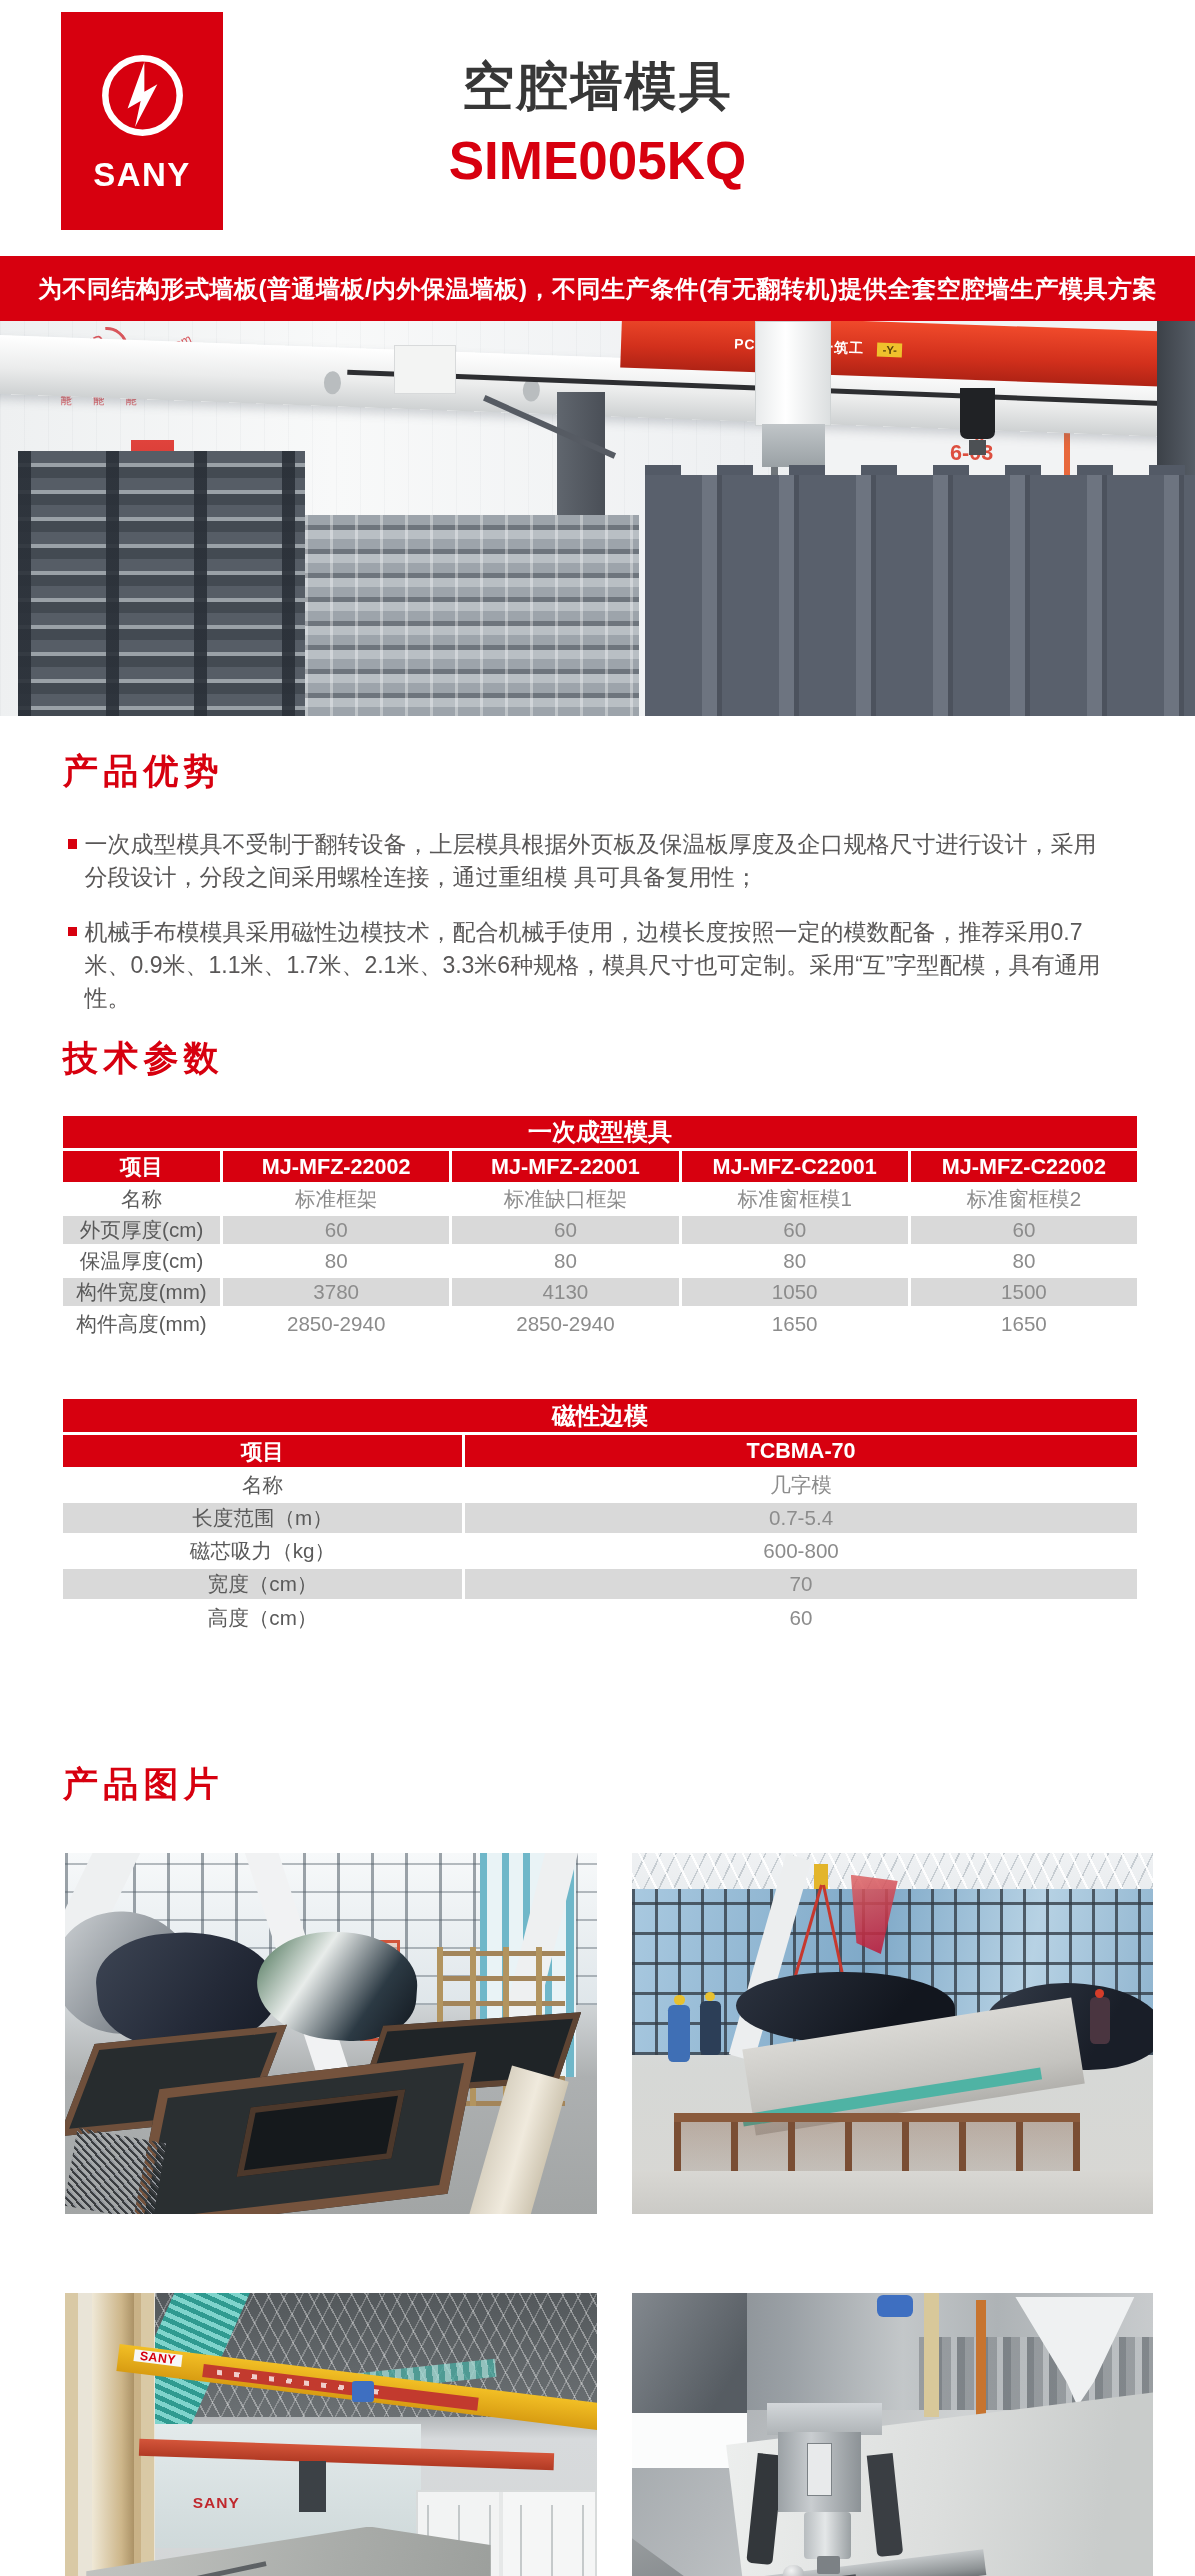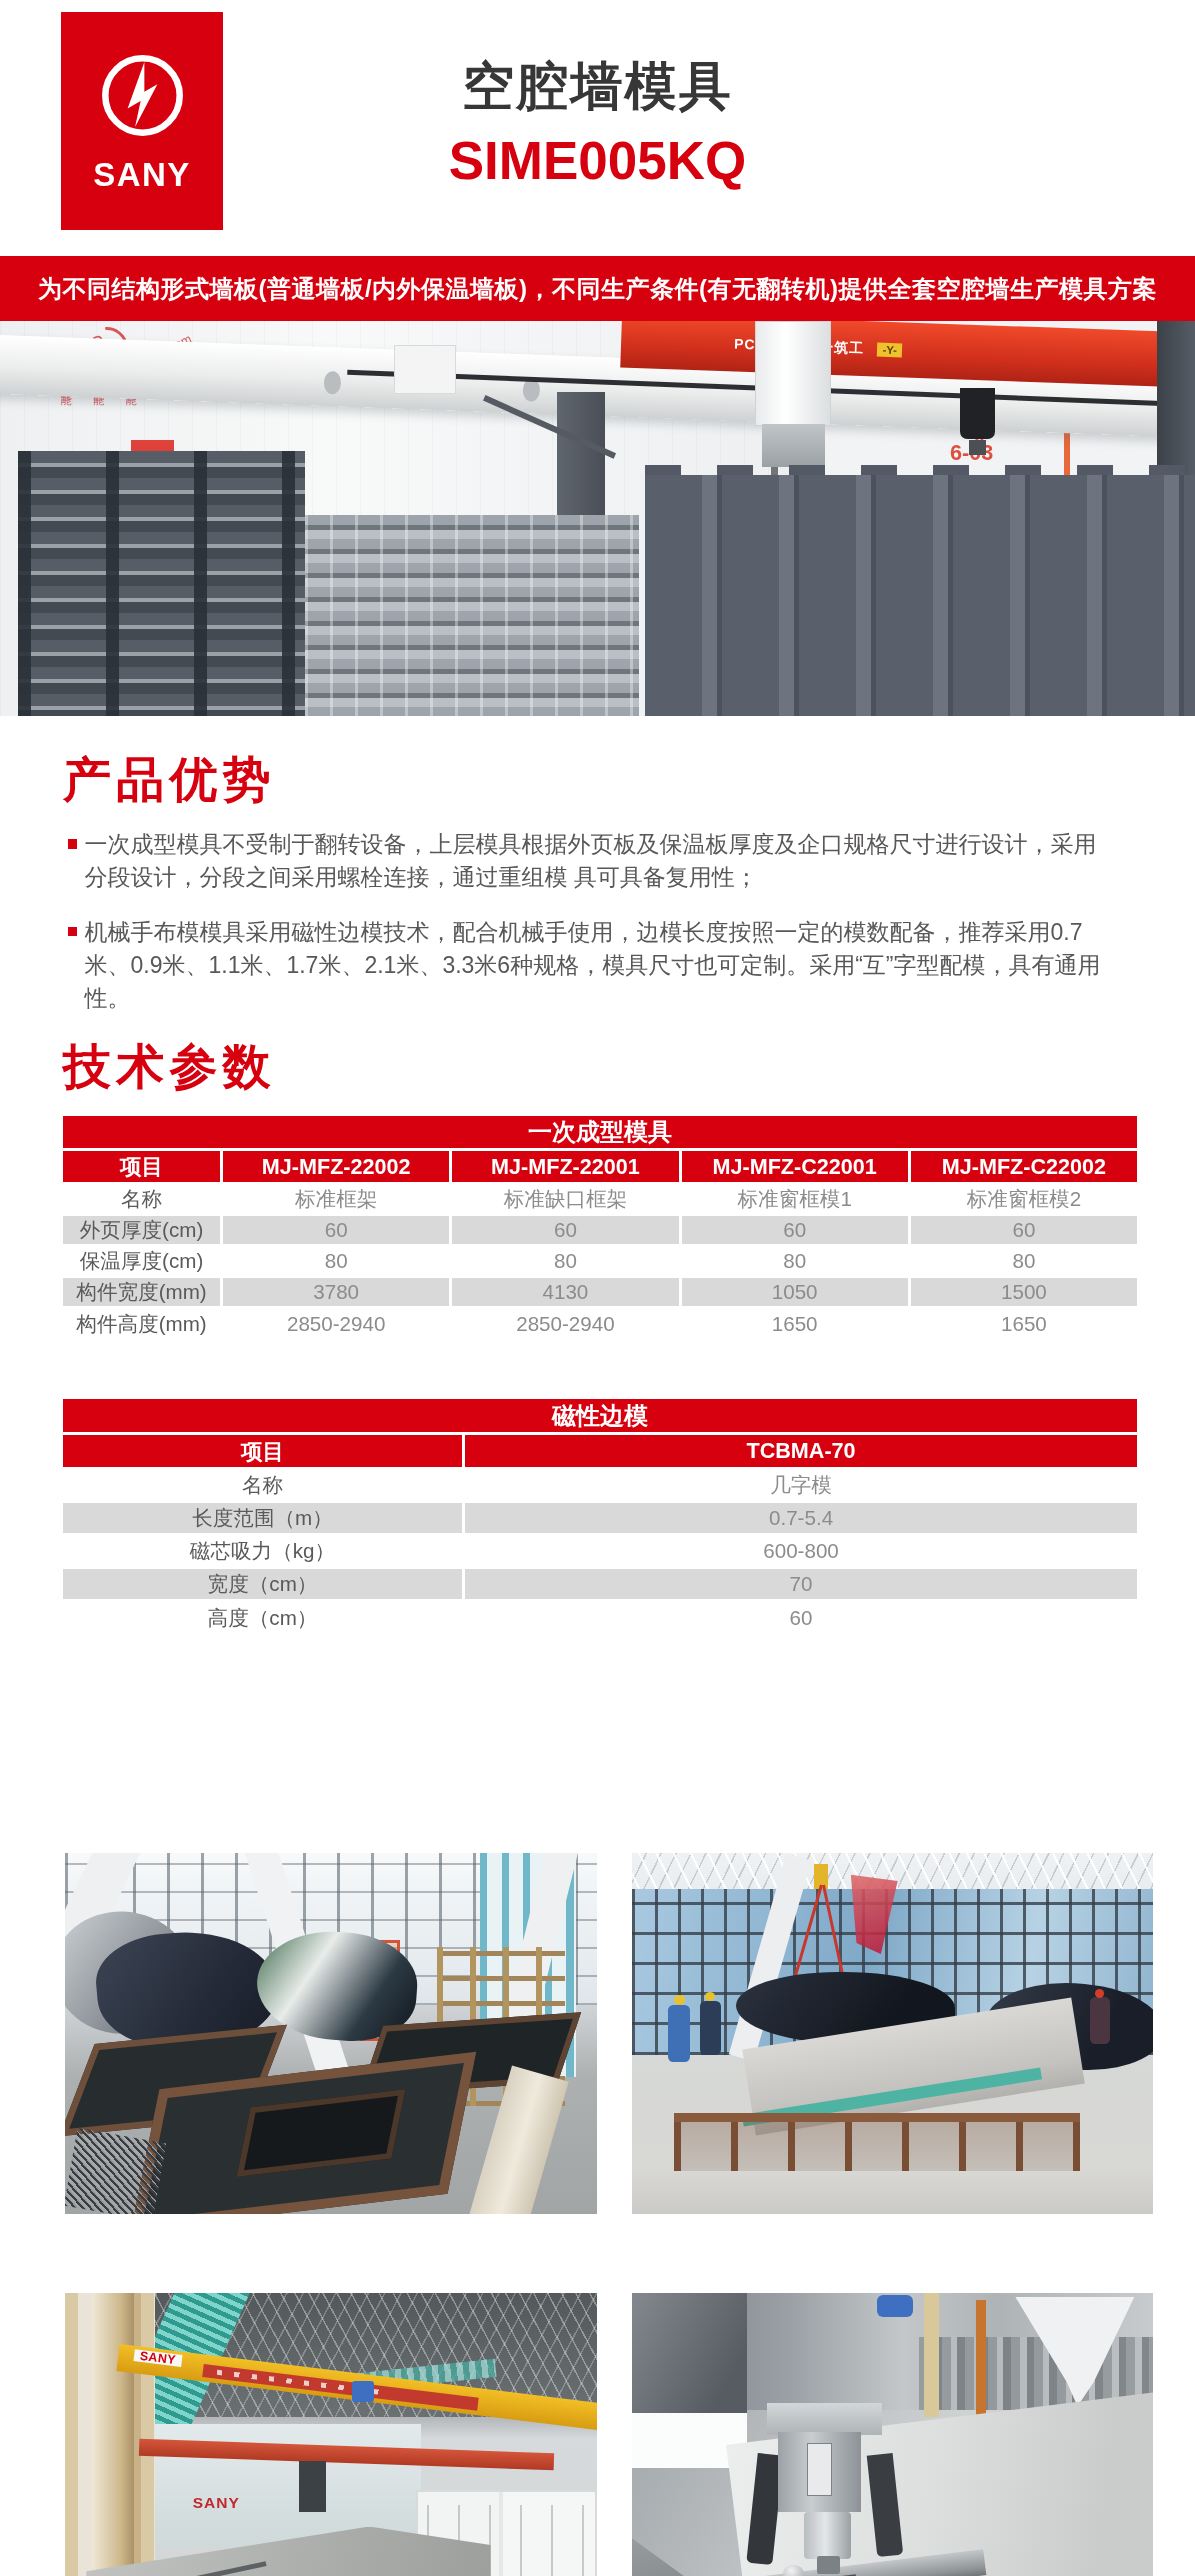--- a/index.html
+++ b/index.html
@@ -77,21 +77,21 @@
       repeating-linear-gradient(90deg, rgba(255,255,255,.35) 0 3.1px, transparent 3.1px 25px),
       repeating-linear-gradient(180deg,#9da4ab 0 10.3px,#6e757d 10.3px 15.5px,#b9bfc4 15.5px 24px);}
   .hero .stack-c{position:absolute;left:54%;top:39%;width:46%;height:61%;
     background:
       repeating-linear-gradient(90deg,#59606c 0 57px,#6d7480 57px 72px,#4c525d 72px 77px),
       repeating-linear-gradient(180deg, rgba(255,255,255,.14) 0 4.1px, transparent 4.1px 28px);}
   .hero .stack-c-top{position:absolute;left:54%;top:36.5%;width:46%;height:3%;
     background:repeating-linear-gradient(90deg,#535a66 0 36px, transparent 36px 72px);}
 
   
-  .sec-title{position:absolute;left:63px;font-size:48px;font-weight:800;color:#d7000f;letter-spacing:5.2px;}
+  .sec-title{position:absolute;left:63px;font-size:35px;font-weight:800;color:#d7000f;letter-spacing:5.2px;}
 
   
   .adv-list{position:absolute;left:63px;top:823px;width:1072px;list-style:none;margin:5px;padding:0;}
   .adv-item{display:flex;align-items:flex-start;margin-bottom:21.6px;}
   .adv-marker{flex:0 0 auto;width:9.3px;height:9.3px;background:#d7000f;margin:11.3px 7.2px 0 0;}
   .adv-text{font-size:23px;line-height:33px;color:#595757;width:1030px;}
 
   
   .spec-table{position:absolute;left:63px;width:1074px;}
   .band{background:#e8383b;background:#d7000f;color:#fff;font-weight:700;font-size:24px;
@@ -435,20 +435,21 @@
         </div>
 
         <div class="tr">
           <div class="td lbl">高度（cm）</div>
           <div class="td">60</div>
         </div>
 
     </div>
   </div>
 
+  <div class="sec-title" style="top:1761px;">产品图片</div>
 
   <div class="photo-grid">
 
     <div class="photo p1">
       <div class="windows"></div>
       <div class="teal"></div>
       <div class="brace1"></div>
       <div class="brace2"></div>
       <div class="brace3"></div>
       <div class="rack"></div>

